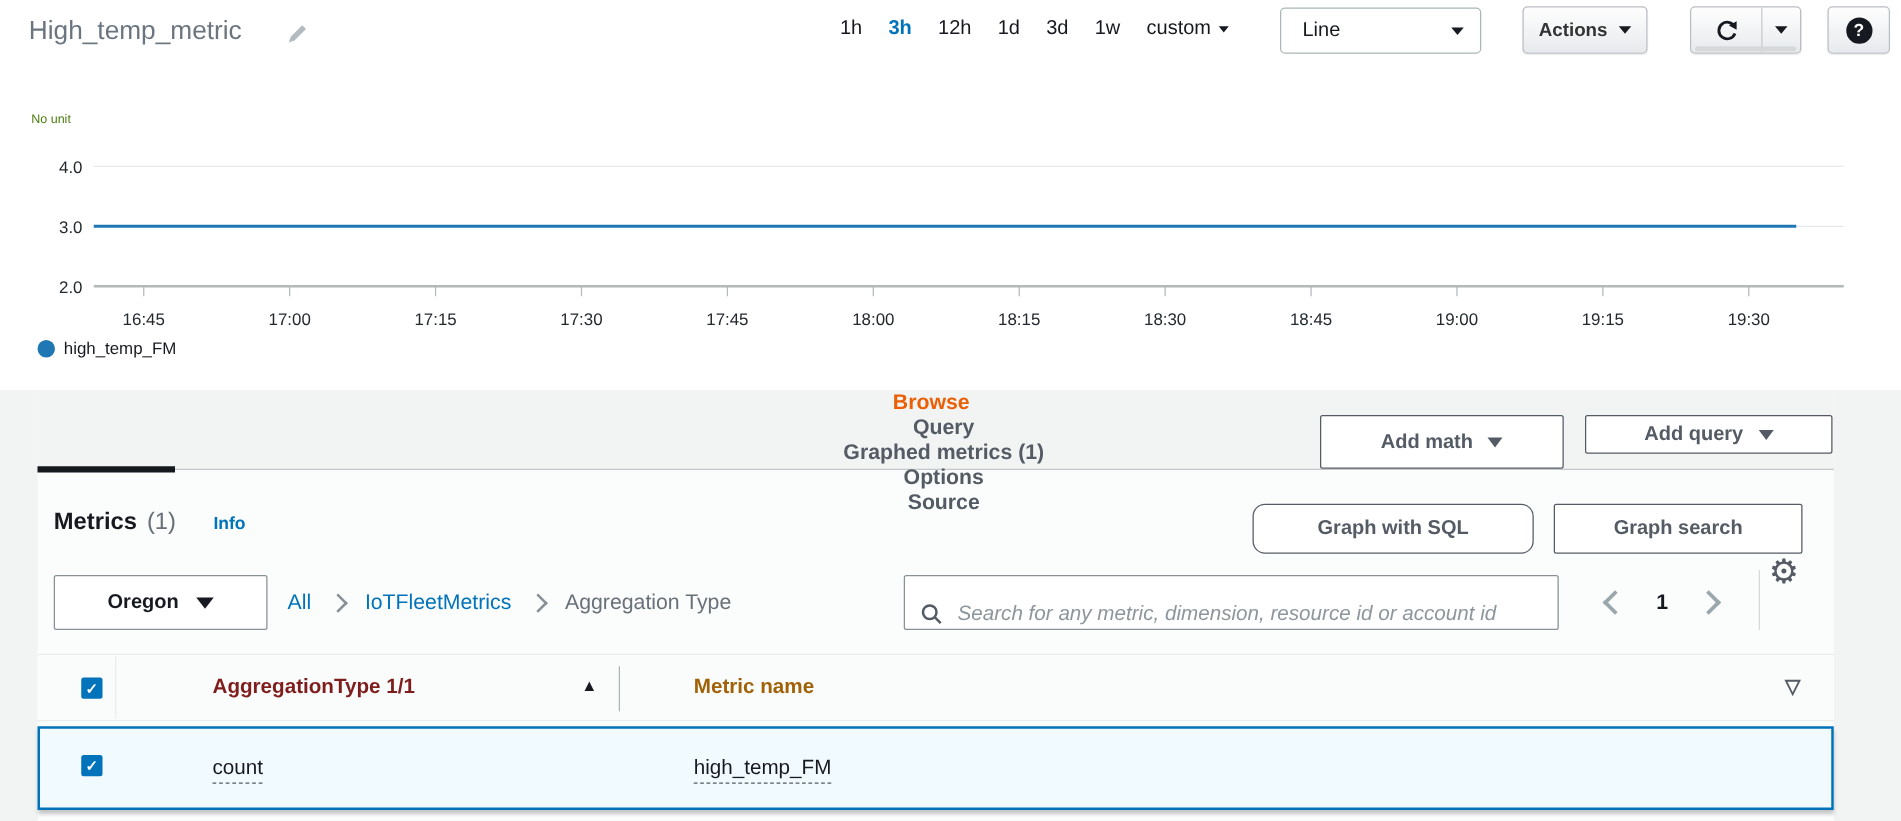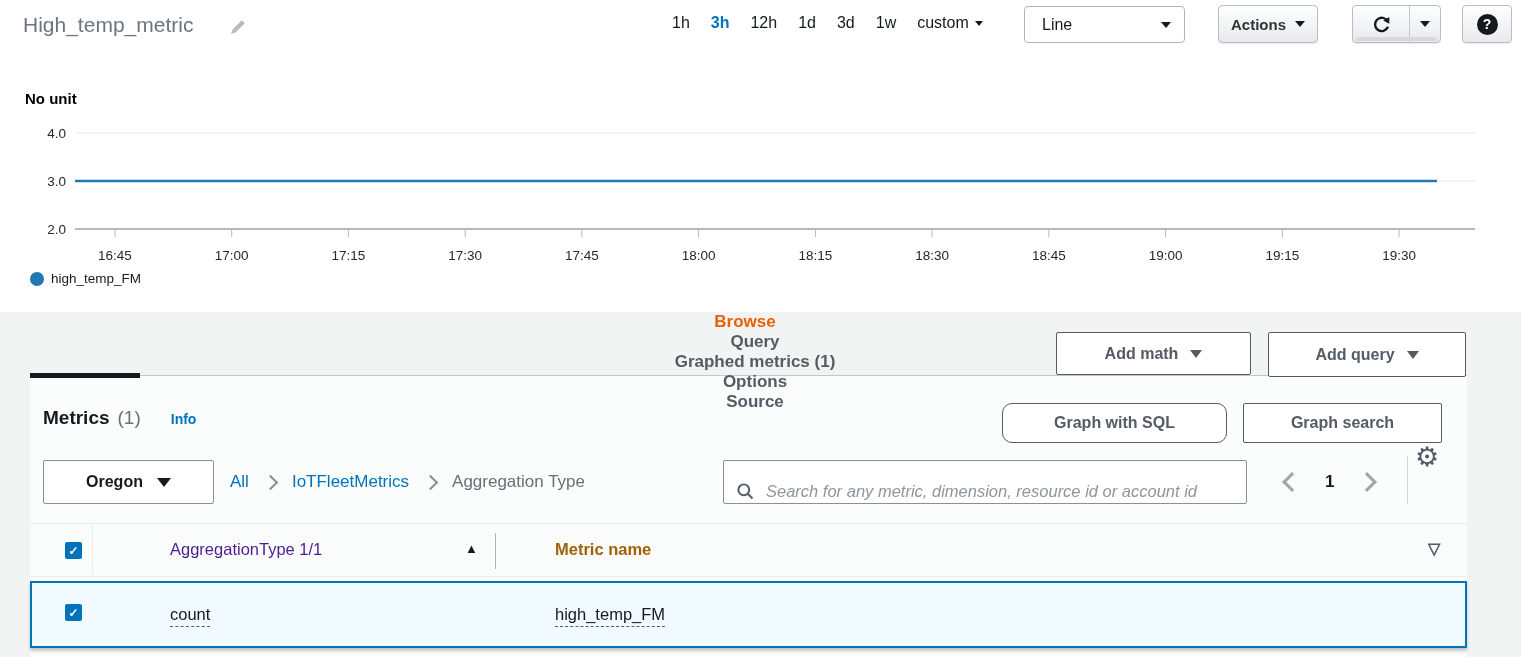--- a/index.html
+++ b/index.html
@@ -25,39 +25,39 @@
   .actions-btn{left:1218px;width:100px;gap:9px;}
   .refresh-btn{left:1352px;width:89px;padding:0;overflow:hidden;}
   .refresh-main{flex:1;display:flex;align-items:center;justify-content:center;height:100%;}
   .refresh-split{width:30px;height:100%;display:flex;align-items:center;justify-content:center;border-left:1px solid #c5c9cd;}
   .refresh-track{position:absolute;left:3px;right:3px;bottom:1px;height:4px;background:#d5d9d9;border-radius:2px;}
   .refresh-fill{width:7px;height:100%;background:#2e73b8;}
   .help-btn{left:1462px;width:50px;}
   .help-circle{width:21px;height:21px;border-radius:50%;background:#16191f;color:#fff;font-size:14px;font-weight:700;
     display:flex;align-items:center;justify-content:center;line-height:1;}
   
-  .nounit{position:absolute;left:25px;top:90px;font-size:15px;color:#000000;font-weight:bold;}
+  .nounit{position:absolute;left:25px;top:90px;font-size:10px;color:#4d7c0f;}
   #chart-svg{position:absolute;left:0;top:88px;}
   .legend{position:absolute;left:30px;top:271px;display:flex;align-items:center;gap:7px;font-size:13.5px;color:#16191f;}
   .legend-dot{width:14px;height:14px;border-radius:50%;}
   
   .page-lower{position:absolute;left:0;top:312px;width:1521px;height:345px;background:#f2f3f3;}
   .panel{position:absolute;left:30px;top:312px;width:1437px;height:345px;background:#fbfcfc;}
   .tabstrip{position:absolute;left:0;top:0;width:1437px;height:64px;background:#f2f3f3;border-bottom:1px solid #c1c7ca;box-sizing:border-box;
     display:flex;align-items:center;padding-left:13px;flex-direction:column;}
   .tab{font-size:17px;font-weight:700;color:#545b64;padding:0 20px;cursor:pointer;white-space:nowrap;}
   .tab:first-child{padding-left:0;}
   .tab.active{color:#eb5f07;}
   .tab-divider{width:1px;height:28px;background:#b5bdc1;}
   .browse-underline{position:absolute;left:0;bottom:-3px;width:110px;height:5px;background:#15191e;}
   .polaris-btn{position:absolute;background:#fff;border:1px solid #545b64;border-radius:2px;
     display:flex;align-items:center;justify-content:center;gap:12px;font-weight:700;font-size:16px;color:#545b64;cursor:pointer;box-sizing:border-box;}
   .polaris-caret{width:0;height:0;border-left:6px solid transparent;border-right:6px solid transparent;border-top:8px solid #545b64;}
   .btn-add-math{left:1026px;top:20px;width:195px;height:43px;}
-  .btn-add-query{left:1238px;top:20px;width:198px;height:45px;}
+  .btn-add-query{left:1238px;top:20px;width:198px;height:31px;}
   .metrics-title{position:absolute;left:13px;top:95px;font-size:19px;display:flex;align-items:baseline;gap:8px;}
   .metrics-title b{font-weight:700;color:#16191f;}
   .metrics-count{color:#687078;font-weight:400;}
   .info-link{font-size:14px;color:#0073bb;font-weight:700;margin-left:22px;cursor:pointer;}
   .btn-graph-sql{left:972px;top:91px;width:225px;height:40px;border-radius:10px;}
   .btn-graph-search{left:1213px;top:91px;width:199px;height:40px;}
   
   .region-btn{position:absolute;left:13px;top:148px;width:171px;height:44px;background:#fff;border:1px solid #879196;border-radius:2px;
     display:flex;align-items:center;justify-content:center;gap:14px;font-weight:700;font-size:16px;color:#16191f;cursor:pointer;box-sizing:border-box;}
   .region-caret{width:0;height:0;border-left:7px solid transparent;border-right:7px solid transparent;border-top:9px solid #16191f;}
@@ -75,21 +75,21 @@
   .pg-next{transform:rotate(45deg);}
   .pg-num{font-size:17px;font-weight:700;color:#16191f;}
   .pg-divider{position:absolute;left:1377px;top:144px;width:1px;height:48px;background:#d5d9d9;}
   .gear{position:absolute;left:1385px;top:132px;font-size:27px;color:#545b64;cursor:pointer;line-height:1;}
   
   .tbl-header{position:absolute;left:0;top:211px;width:1437px;height:54px;border-top:1px solid #eaeded;border-bottom:1px solid #eaeded;box-sizing:border-box;background:#fafbfb;}
   .chk{position:absolute;width:17px;height:17px;background:#0073bb;border-radius:2px;color:#fff;font-size:12px;font-weight:700;
     display:flex;align-items:center;justify-content:center;cursor:pointer;}
   .tbl-header .chk{left:35px;top:18px;}
   .hdr-col-divider1{position:absolute;left:62px;top:1px;width:1px;height:50px;background:#eaeded;}
-  .hdr-sort-col{position:absolute;left:140px;top:16px;font-size:16.5px;font-weight:400;color:#4c1d95;}
+  .hdr-sort-col{position:absolute;left:140px;top:16px;font-size:16.5px;font-weight:700;color:#7f1d1d;}
   .sort-asc{position:absolute;left:435px;top:17px;font-size:13px;color:#16191f;}
   .hdr-col-divider2{position:absolute;left:465px;top:9px;width:1px;height:36px;background:#aab7b8;}
   .hdr-col2{position:absolute;left:525px;top:16px;font-size:16.5px;font-weight:700;color:#a16207;}
   .filter-tri{position:absolute;left:1398px;top:15px;font-size:16px;font-weight:700;color:#545b64;cursor:pointer;}
   .metric-row{position:absolute;left:0;top:269px;width:1433px;height:63px;background:#f1faff;border:2px solid #0073bb;
     box-shadow:0 3px 3px rgba(0,0,0,.22);cursor:pointer;}
   .metric-row .chk{left:33px;top:21px;}
   .cell-link{position:absolute;top:22px;font-size:16.5px;color:#16191f;border-bottom:1px dashed #545b64;padding-bottom:2px;cursor:pointer;}
   .cell-agg{left:138px;}
   .cell-name{left:523px;}

